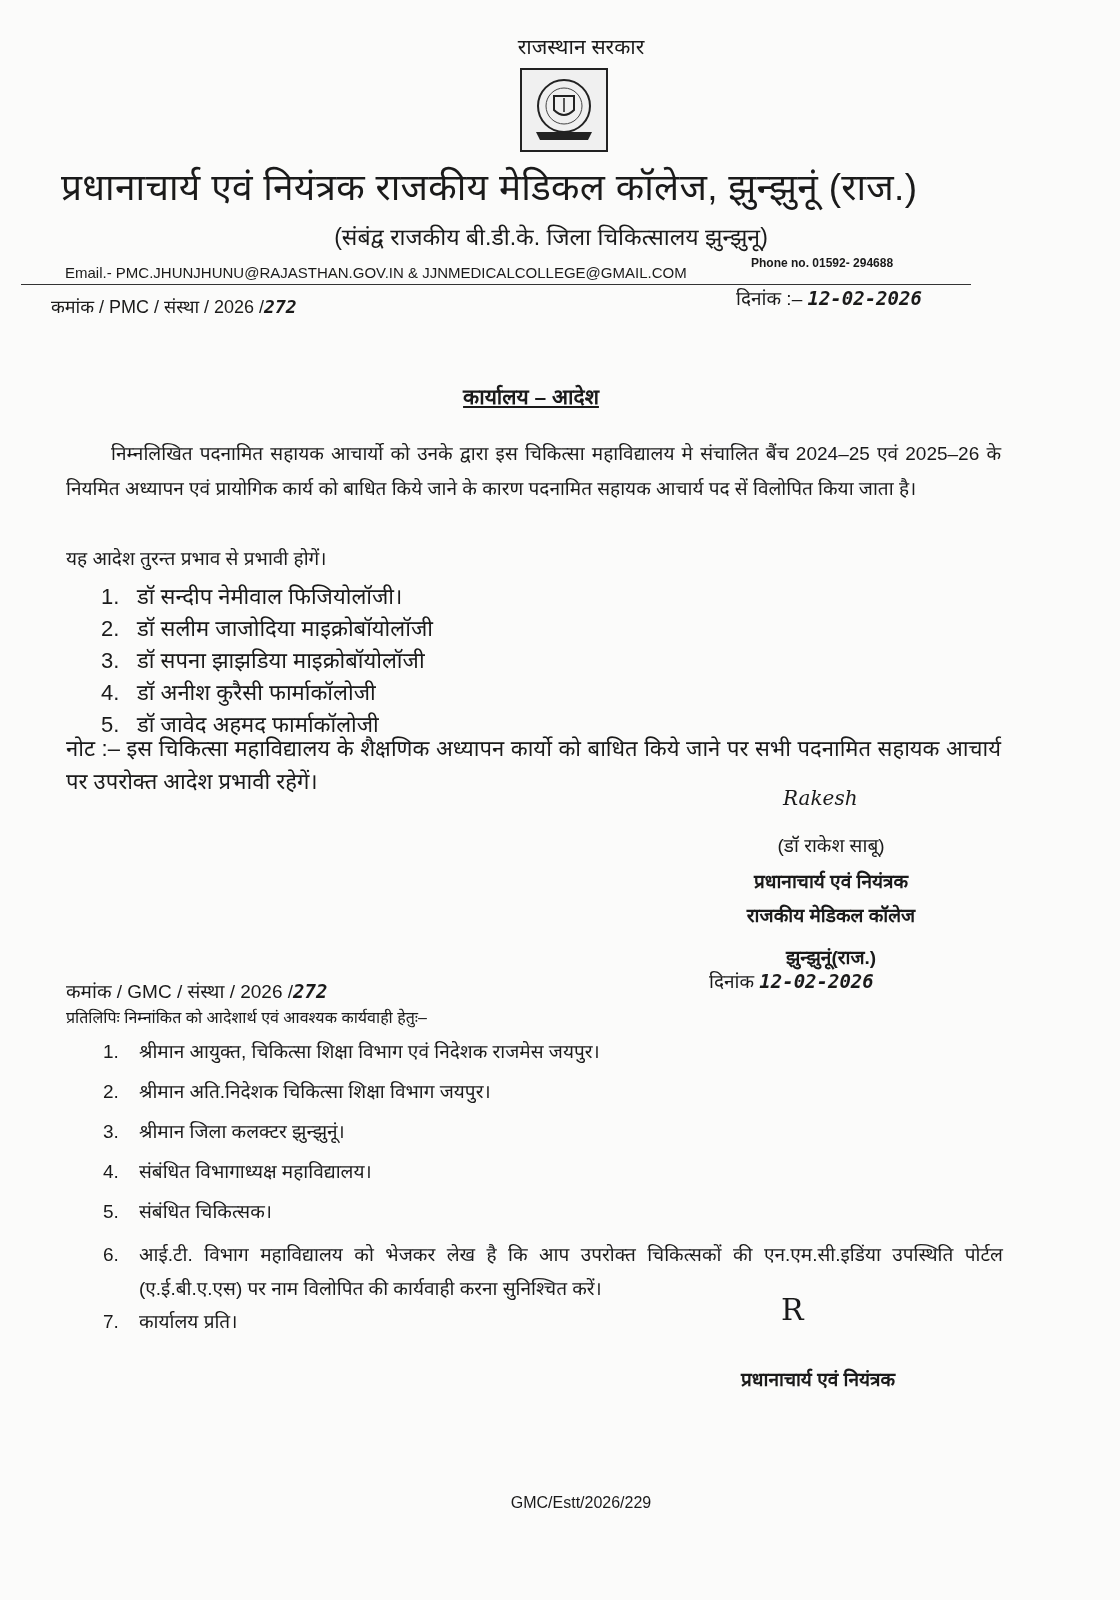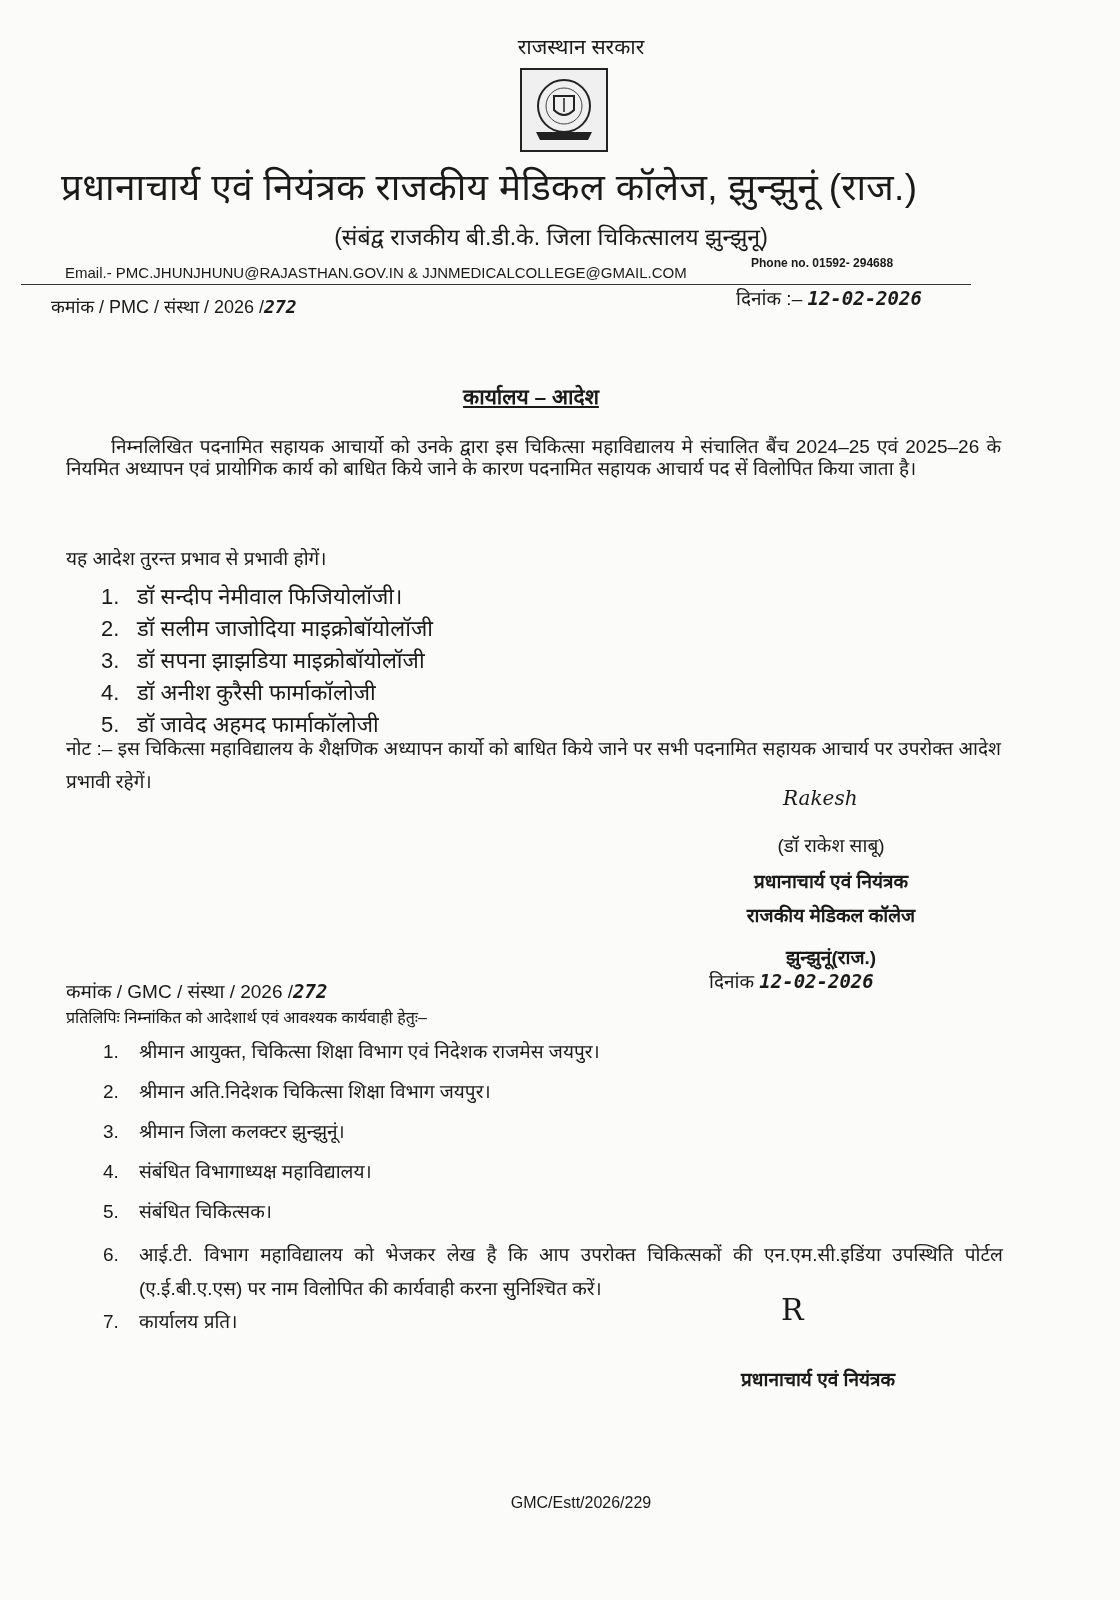--- a/index.html
+++ b/index.html
@@ -14,27 +14,27 @@
   .title { left: 40px; top: 160px; font-size: 37px; letter-spacing: 0.3px; white-space: nowrap; }
   .subtitle { left: 0; width: 1060px; text-align: center; top: 220px; font-size: 23px; }
   .email { left: 44px; top: 264px; font-size: 15px; white-space: nowrap; }
   .phone { left: 730px; top: 256px; font-size: 12px; font-weight: bold; white-space: nowrap; }
   .rule { left: 0; top: 284px; width: 950px; height: 1px; background: #333; }
   .refno { left: 30px; top: 294px; font-size: 18px; white-space: nowrap; }
   .hand { font-family: "DejaVu Sans Mono", monospace; font-weight: bold; font-style: italic; }
   .date1 { left: 715px; top: 285px; font-size: 19px; white-space: nowrap; }
   .heading { left: 0; width: 1020px; text-align: center; top: 382px; font-size: 21px; font-weight: bold; }
   .heading span { text-decoration: underline; }
-  .para { left: 45px; top: 436px; width: 935px; font-size: 19px; line-height: 22px; text-align: justify; }
+  .para { left: 45px; top: 436px; width: 935px; font-size: 19px; line-height: 35px; text-align: justify; }
   .para .indent { display: inline-block; width: 45px; }
   .effect { left: 45px; top: 545px; font-size: 19px; }
   .list1 { left: 80px; top: 580px; font-size: 22px; }
   .list1 li, .list2 li { list-style: none; height: 32px; }
   .num { display: inline-block; width: 36px; }
-  .note { left: 45px; top: 732px; width: 935px; font-size: 19px; line-height: 33px; text-align: justify; }
+  .note { left: 45px; top: 732px; width: 935px; font-size: 22px; line-height: 33px; text-align: justify; }
   .sig1 { left: 762px; top: 786px; font-size: 20px; font-style: italic; font-family: "DejaVu Serif", serif; }
   .signame { left: 620px; width: 380px; text-align: center; font-size: 19px; }
   .signame.bold { font-weight: bold; }
   .date2 { left: 688px; top: 968px; font-size: 19px; white-space: nowrap; }
   .refno2 { left: 45px; top: 978px; font-size: 19px; white-space: nowrap; }
   .copy { left: 45px; top: 1006px; font-size: 16px; white-space: nowrap; }
   .list2 { left: 82px; top: 1038px; font-size: 19px; width: 900px; }
   .list2 li { height: 40px; }
   .list2 li.tall { height: 70px; line-height: 34px; }
   .sig2 { left: 760px; top: 1292px; font-size: 30px; font-family: "DejaVu Serif", serif; }

